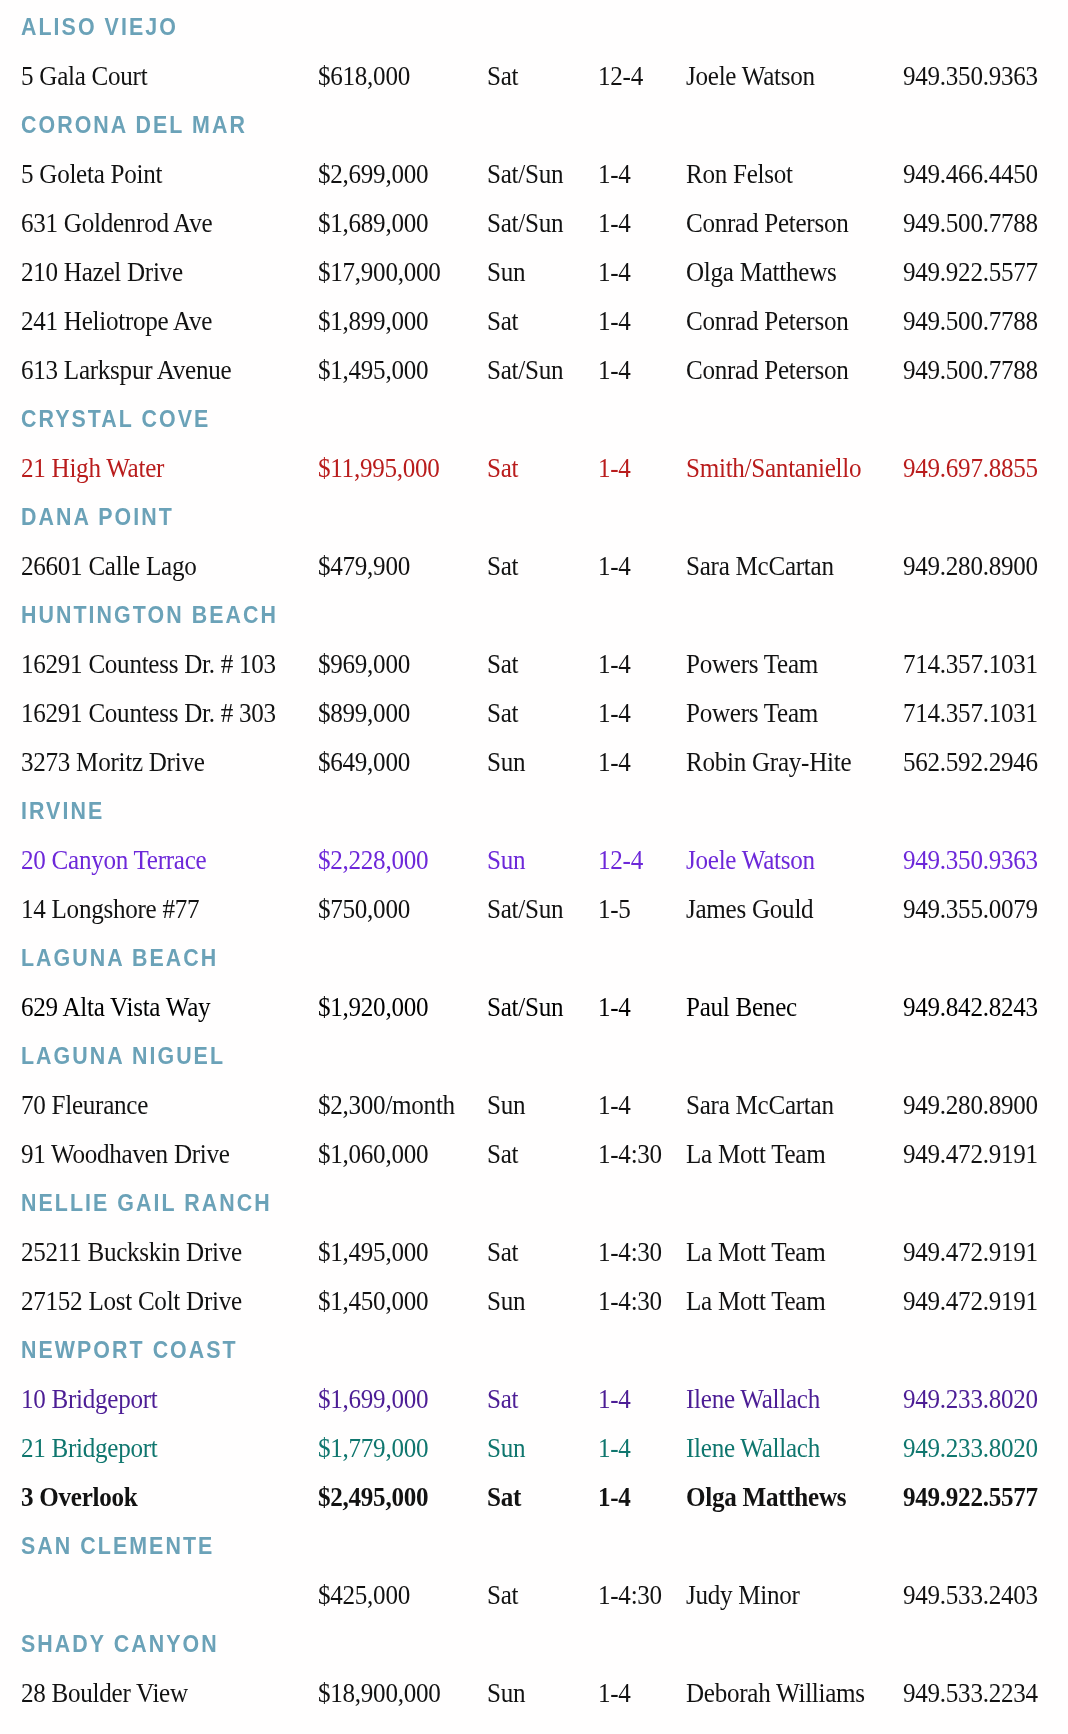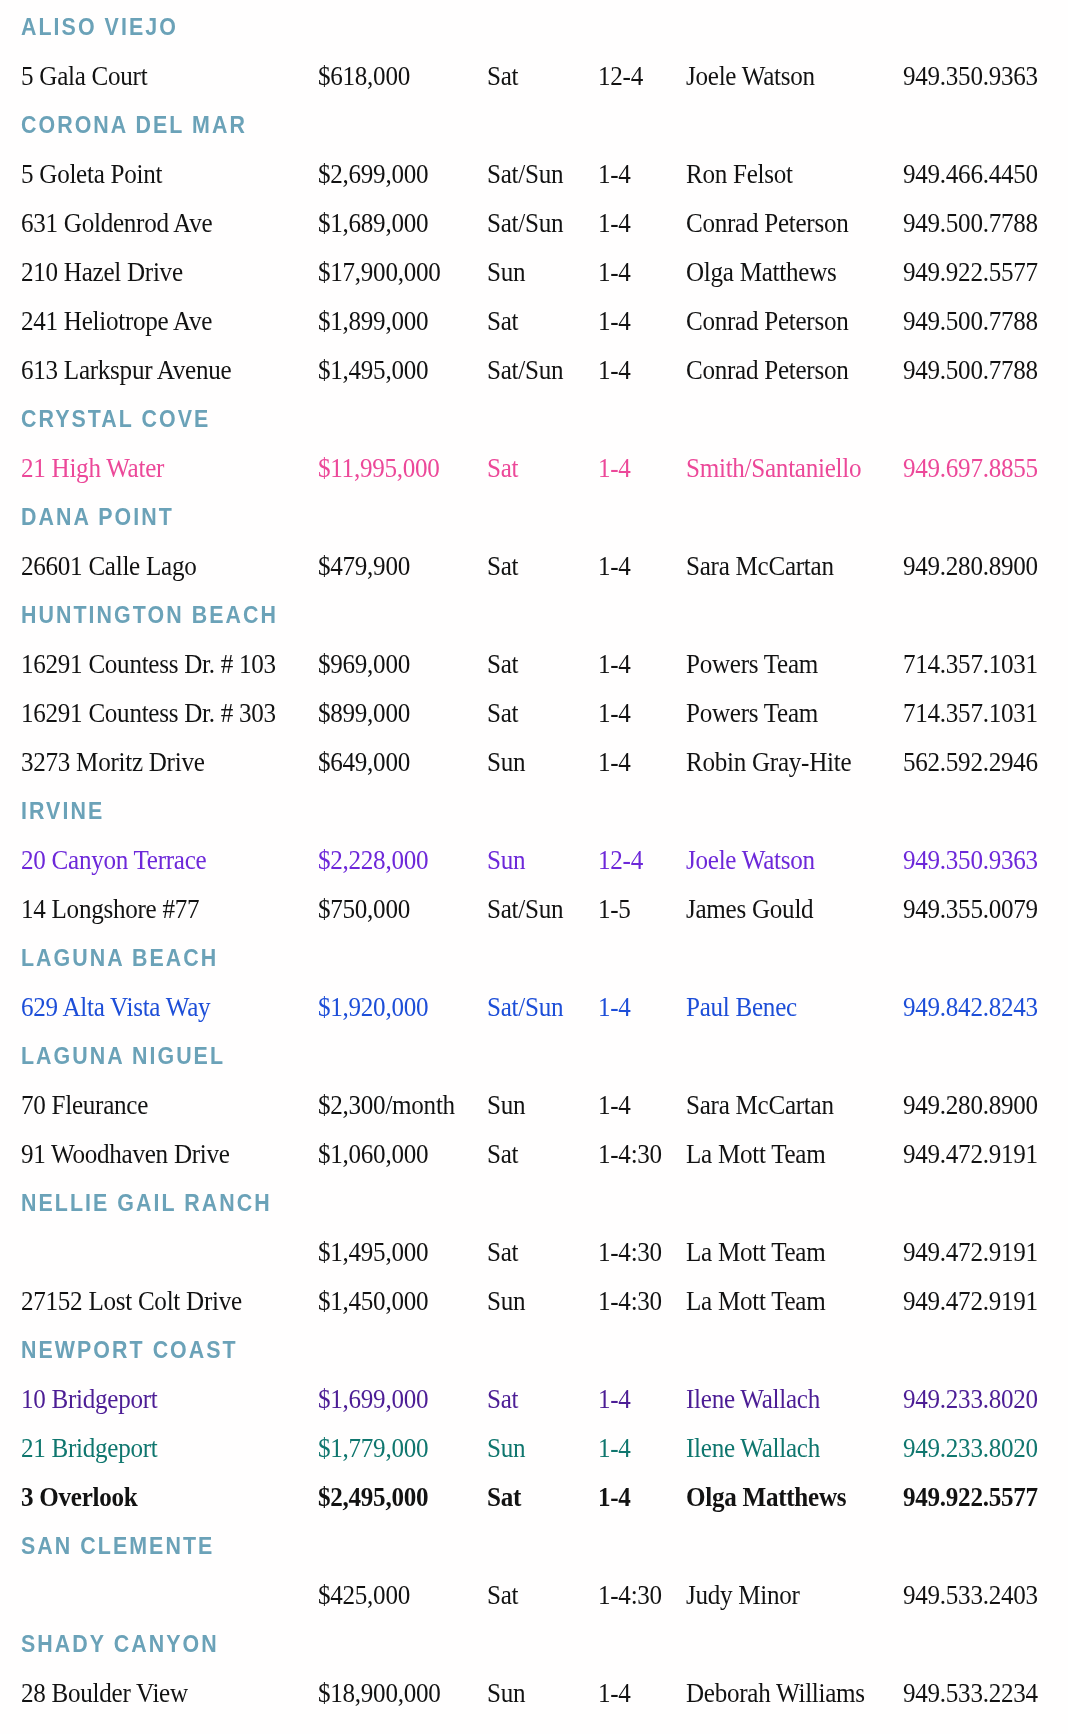--- a/index.html
+++ b/index.html
@@ -169,21 +169,21 @@
         </span>
         <span class="cell col-phone">
           <span class="t">949.500.7788</span>
         </span>
       </div>
       <div class="line header-line">
         <span class="cell col-address">
           <span class="city" style="color: rgb(107, 162, 184);">CRYSTAL COVE</span>
         </span>
       </div>
-      <div class="line listing-line" style="color: #ec4899;">
+      <div class="line listing-line" style="color: #b91c1c;">
         <span class="cell col-address">
           <span class="t">21 High Water</span>
         </span>
         <span class="cell col-price">
           <span class="t">$11,995,000</span>
         </span>
         <span class="cell col-day">
           <span class="t">Sat</span>
         </span>
         <span class="cell col-time">
@@ -329,21 +329,21 @@
         </span>
         <span class="cell col-phone">
           <span class="t">949.355.0079</span>
         </span>
       </div>
       <div class="line header-line">
         <span class="cell col-address">
           <span class="city" style="color: rgb(107, 162, 184);">LAGUNA BEACH</span>
         </span>
       </div>
-      <div class="line listing-line" style="color: #1d4ed8; padding-left: 8px;">
+      <div class="line listing-line" style="color: #000000; padding-left: 8px;">
         <span class="cell col-address">
           <span class="t">629 Alta Vista Way</span>
         </span>
         <span class="cell col-price">
           <span class="t">$1,920,000</span>
         </span>
         <span class="cell col-day">
           <span class="t">Sat/Sun</span>
         </span>
         <span class="cell col-time">
@@ -400,20 +400,23 @@
         <span class="cell col-phone">
           <span class="t">949.472.9191</span>
         </span>
       </div>
       <div class="line header-line">
         <span class="cell col-address">
           <span class="city" style="color: rgb(107, 162, 184);">NELLIE GAIL RANCH</span>
         </span>
       </div>
       <div class="line listing-line" style="color: rgb(18, 18, 18);">
+        <span class="cell col-address">
+          <span class="t">25211 Buckskin Drive</span>
+        </span>
         <span class="cell col-price">
           <span class="t">$1,495,000</span>
         </span>
         <span class="cell col-day">
           <span class="t">Sat</span>
         </span>
         <span class="cell col-time">
           <span class="t">1-4:30</span>
         </span>
         <span class="cell col-agent">

